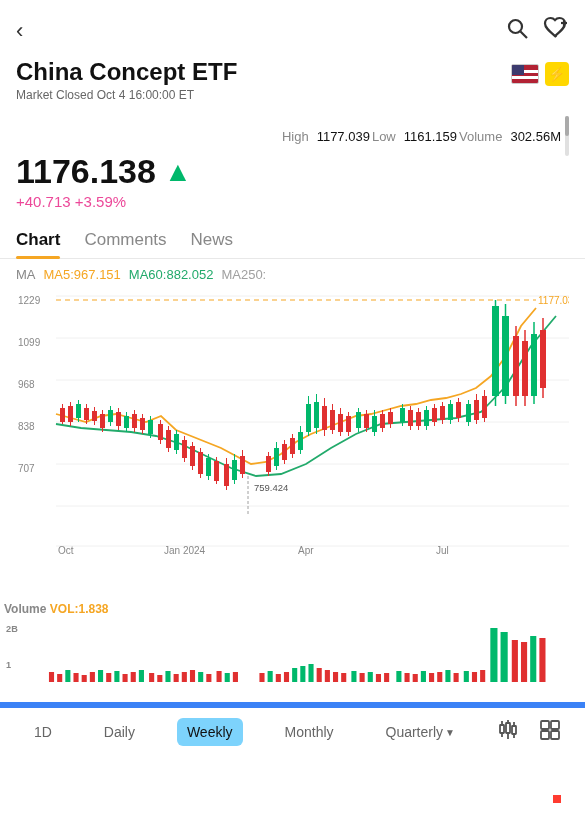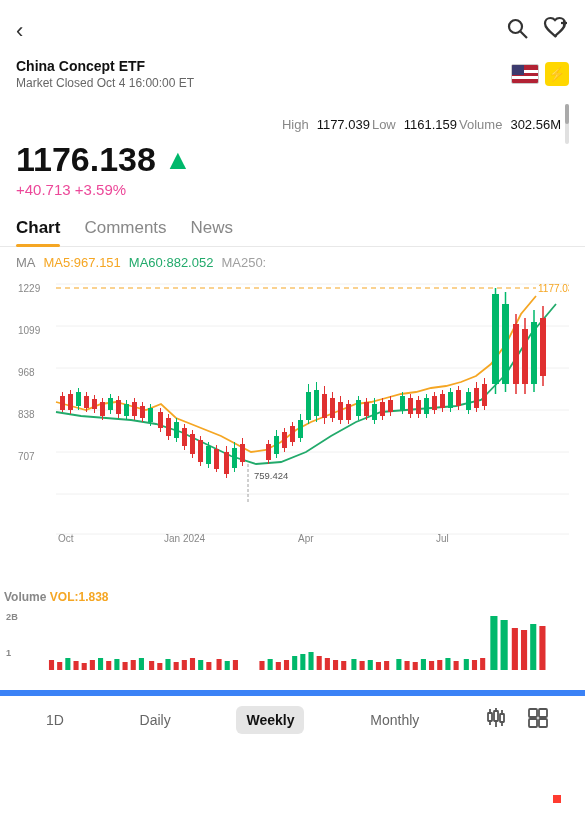--- a/index.html
+++ b/index.html
@@ -39,23 +39,24 @@
     
     .stock-info {
       padding: 4px 16px 8px 16px;
     }
     .stock-title-row {
       display: flex;
       justify-content: space-between;
       align-items: flex-start;
     }
     .stock-name {
-      font-size: 14px;
+      font-size: 24px;
       font-weight: 700;
       color: #111;
+      text-align: right;
     }
     .stock-flags {
       display: flex;
       gap: 6px;
       align-items: center;
       margin-top: 4px;
     }
     .flag-us {
       width: 28px;
       height: 20px;
@@ -221,23 +222,23 @@
     }
     .time-btn {
       font-size: 14px;
       color: #666;
       cursor: pointer;
       padding: 6px 10px;
       border-radius: 6px;
       font-weight: 500;
     }
     .time-btn.active {
-      background: #e5e5e5;
+      background: #7dd3fc;
       color: #111;
-      font-weight: 700;
+      font-weight: 400;
     }
     .time-btn-with-arrow {
       display: flex;
       align-items: center;
       gap: 2px;
     }
     .bottom-icons {
       display: flex;
       gap: 20px;
     }
@@ -617,20 +618,24 @@
       <rect x="524" y="18" width="6" height="44" fill="#e03030"></rect>
     </svg>
   </div>
 </div>
 
 <div class="time-selector">
   <div class="time-btn">1D</div>
   <div class="time-btn">Daily</div>
   <div class="time-btn active">Weekly</div>
   <div class="time-btn">Monthly</div>
+  <div class="time-btn time-btn-with-arrow">
+    <span>Quarterly</span>
+    <span style="font-size:10px;">▼</span>
+  </div>
   <div class="bottom-icons">
     <span class="bottom-icon">
       <svg width="22" height="22" viewBox="0 0 22 22" fill="none" stroke="#555" stroke-width="1.8">
         <rect x="3" y="6" width="4" height="8" rx="0.5"></rect>
         <line x1="5" y1="2" x2="5" y2="6"></line>
         <line x1="5" y1="14" x2="5" y2="18"></line>
         <rect x="9" y="4" width="4" height="10" rx="0.5"></rect>
         <line x1="11" y1="1" x2="11" y2="4"></line>
         <line x1="11" y1="14" x2="11" y2="20"></line>
         <rect x="15" y="7" width="4" height="8" rx="0.5"></rect>

